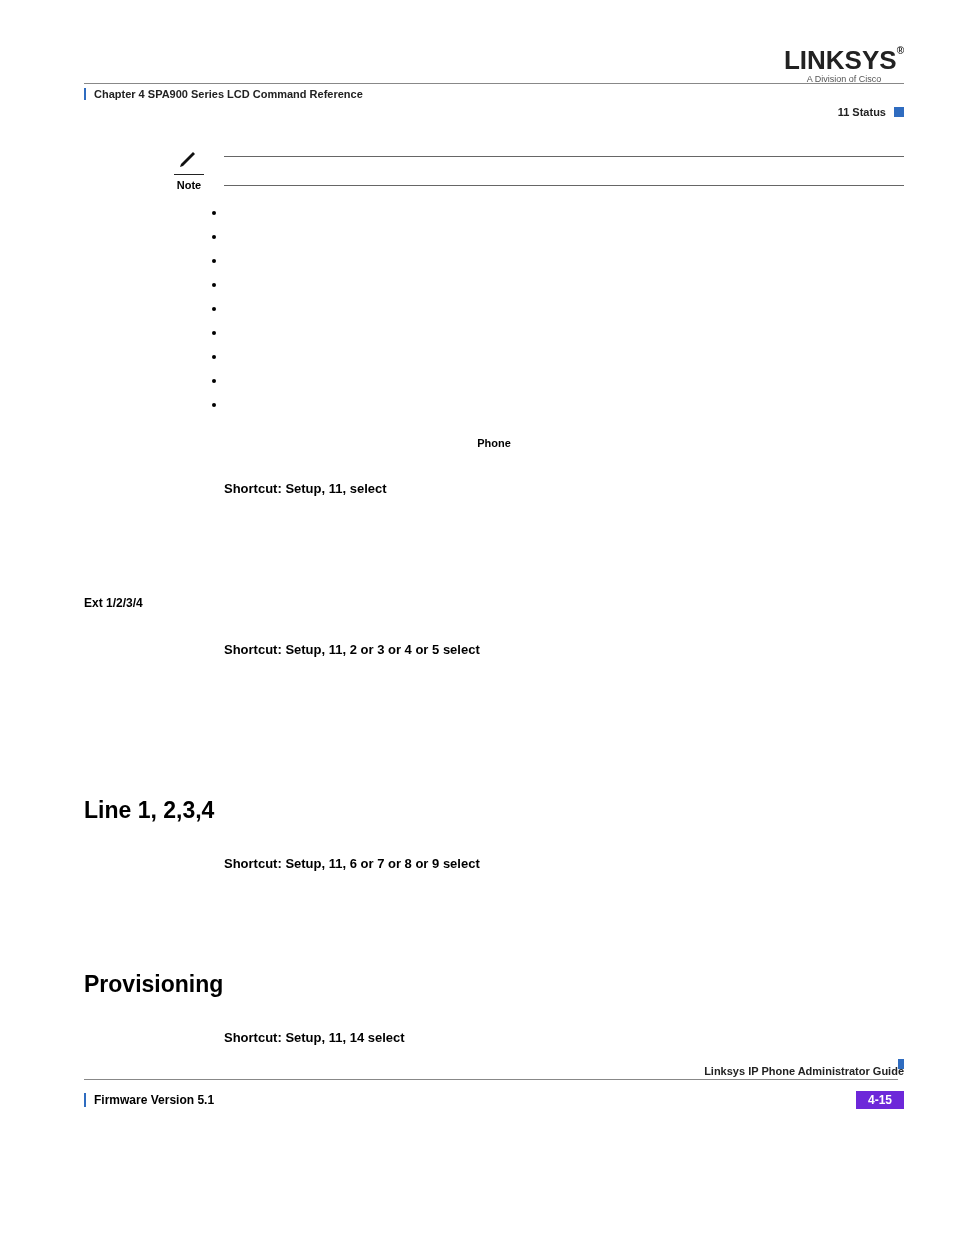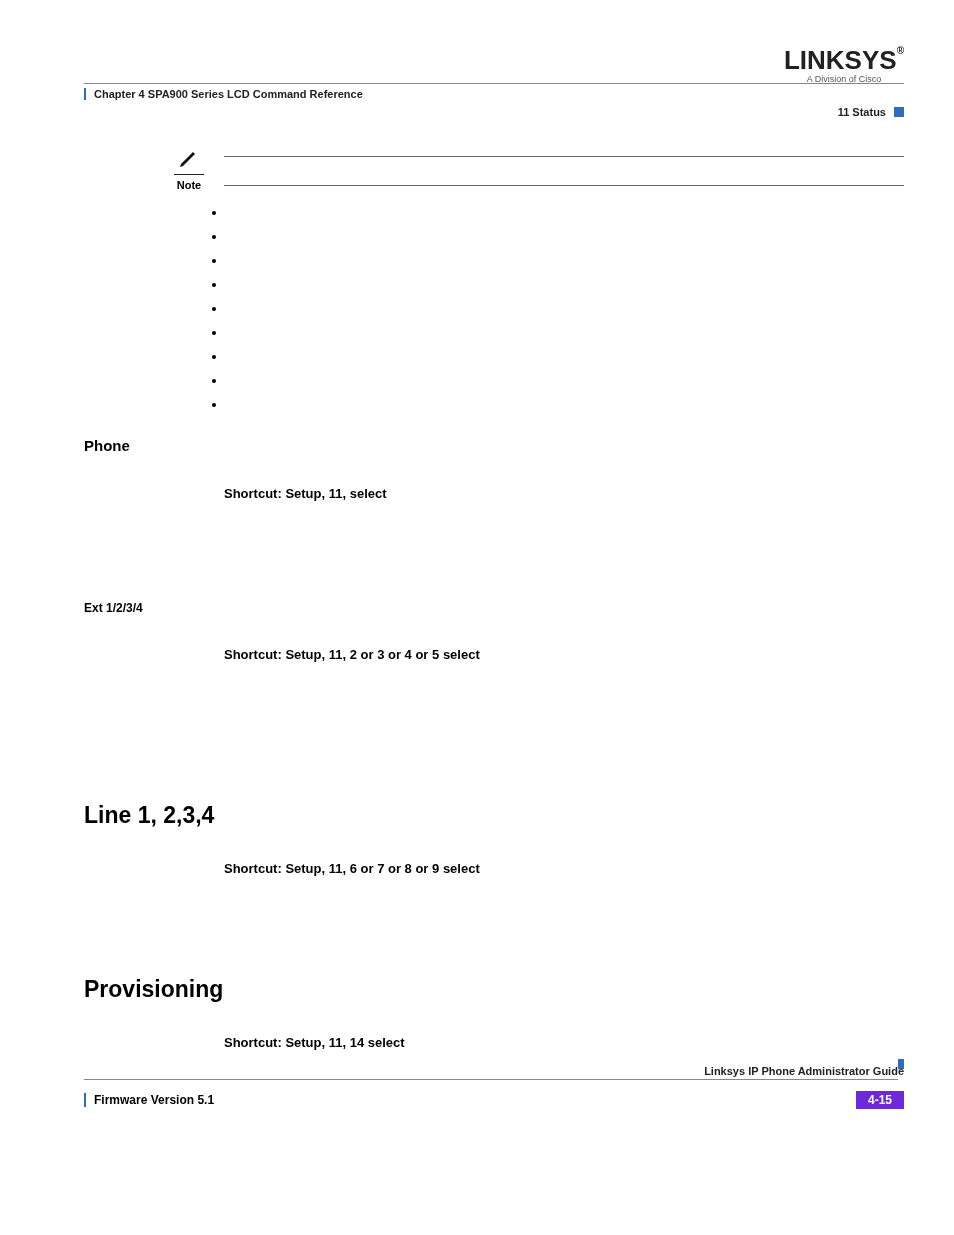--- a/index.html
+++ b/index.html
@@ -112,23 +112,24 @@
     padding: 0;
   }
   .bullets li {
     font-size: 12px;
     margin-bottom: 10px;
     min-height: 14px;
   }
   .h-phone {
     font-family: Arial, sans-serif;
     font-weight: bold;
-    font-size: 15px;
+    font-size: 11px;
     margin-top: 26px;
     margin-left: 0;
+    text-align: center;
   }
   .h-ext {
     font-family: Arial, sans-serif;
     font-weight: bold;
     font-size: 12px;
     margin-top: 100px;
   }
   .h-line {
     font-family: Arial, sans-serif;
     font-weight: bold;

